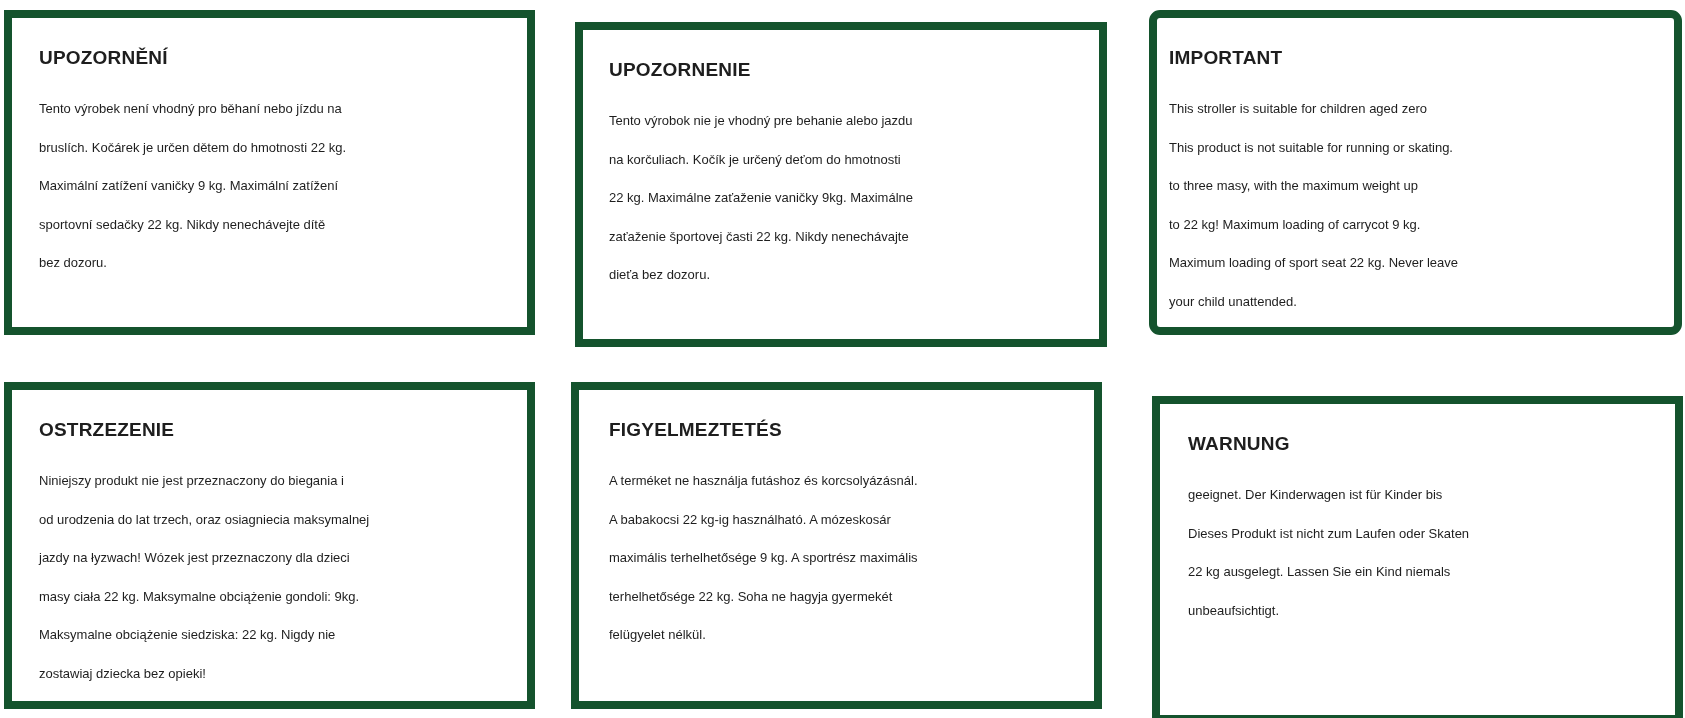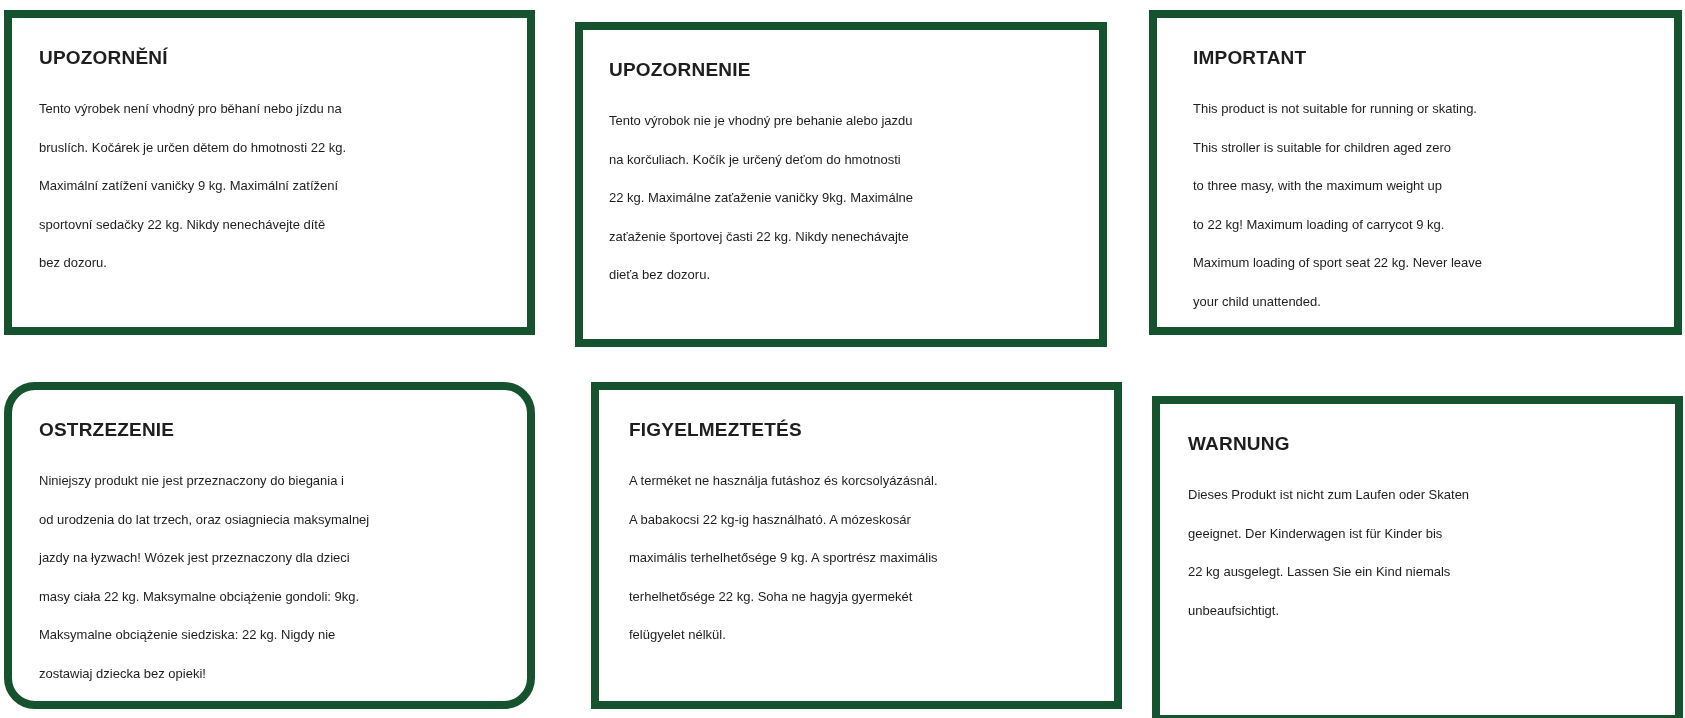--- a/index.html
+++ b/index.html
@@ -26,26 +26,26 @@
     .box .line {
       display: block;
       font-size: 13px;
       line-height: 38.6px;
       white-space: nowrap;
       color: #1e1e1e;
     }
     #b0 { left: 4px;    top: 10px;  width: 531px; height: 325px; }
     #b1 { left: 575px;  top: 10px;  width: 532px; height: 325px; margin-top: 12px; }
     #b2 { left: 1149px; top: 10px;  width: 533px; height: 325px; }
-    #b3 { left: 4px;    top: 382px; width: 531px; height: 327px; border-radius: 31px; }
-    #b4 { left: 571px;  top: 382px; width: 531px; height: 327px; margin-left: 20px; }
+    #b3 { left: 4px;    top: 382px; width: 531px; height: 327px; }
+    #b4 { left: 571px;  top: 382px; width: 531px; height: 327px; }
     #b5 { left: 1152px; top: 396px; width: 531px; height: 327px; }
     #b1 { padding-left: 26px; }
     #b4 { padding-left: 30px; }
-    #b2 { padding-left: 36px; }
+    #b2 { padding-left: 12px; border-radius: 11px; }
     #b5 { padding-left: 28px; }
   </style>
 </head>
 <body>
 
 <section class="box" id="b0">
   <h2>UPOZORNĚNÍ</h2>
   <span class="line">Tento výrobek není vhodný pro běhaní nebo jízdu na</span>
   <span class="line">bruslích. Kočárek je určen dětem do hmotnosti 22 kg.</span>
   <span class="line">Maximální zatížení vaničky 9 kg. Maximální zatížení</span>
@@ -57,22 +57,22 @@
   <h2>UPOZORNENIE</h2>
   <span class="line">Tento výrobok nie je vhodný pre behanie alebo jazdu</span>
   <span class="line">na korčuliach. Kočík je určený deťom do hmotnosti</span>
   <span class="line">22 kg. Maximálne zaťaženie vaničky 9kg. Maximálne</span>
   <span class="line">zaťaženie športovej časti 22 kg. Nikdy nenechávajte</span>
   <span class="line">dieťa bez dozoru.</span>
 </section>
 
 <section class="box" id="b2">
   <h2>IMPORTANT</h2>
+  <span class="line">This stroller is suitable for children aged zero</span>
   <span class="line">This product is not suitable for running or skating.</span>
-  <span class="line">This stroller is suitable for children aged zero</span>
   <span class="line">to three masy, with the maximum weight up</span>
   <span class="line">to 22 kg! Maximum loading of carrycot 9 kg.</span>
   <span class="line">Maximum loading of sport seat 22 kg. Never leave</span>
   <span class="line">your child unattended.</span>
 </section>
 
 <section class="box" id="b3">
   <h2>OSTRZEZENIE</h2>
   <span class="line">Niniejszy produkt nie jest przeznaczony do biegania i</span>
   <span class="line">od urodzenia do lat trzech, oraz osiagniecia maksymalnej</span>
@@ -86,17 +86,17 @@
   <h2>FIGYELMEZTETÉS</h2>
   <span class="line">A terméket ne használja futáshoz és korcsolyázásnál.</span>
   <span class="line">A babakocsi 22 kg-ig használható. A mózeskosár</span>
   <span class="line">maximális terhelhetősége 9 kg. A sportrész maximális</span>
   <span class="line">terhelhetősége 22 kg. Soha ne hagyja gyermekét</span>
   <span class="line">felügyelet nélkül.</span>
 </section>
 
 <section class="box" id="b5">
   <h2>WARNUNG</h2>
+  <span class="line">geeignet. Der Kinderwagen ist für Kinder bis</span>
   <span class="line">Dieses Produkt ist nicht zum Laufen oder Skaten</span>
-  <span class="line">geeignet. Der Kinderwagen ist für Kinder bis</span>
   <span class="line">22 kg ausgelegt. Lassen Sie ein Kind niemals</span>
   <span class="line">unbeaufsichtigt.</span>
 </section>
 
 </body></html>

